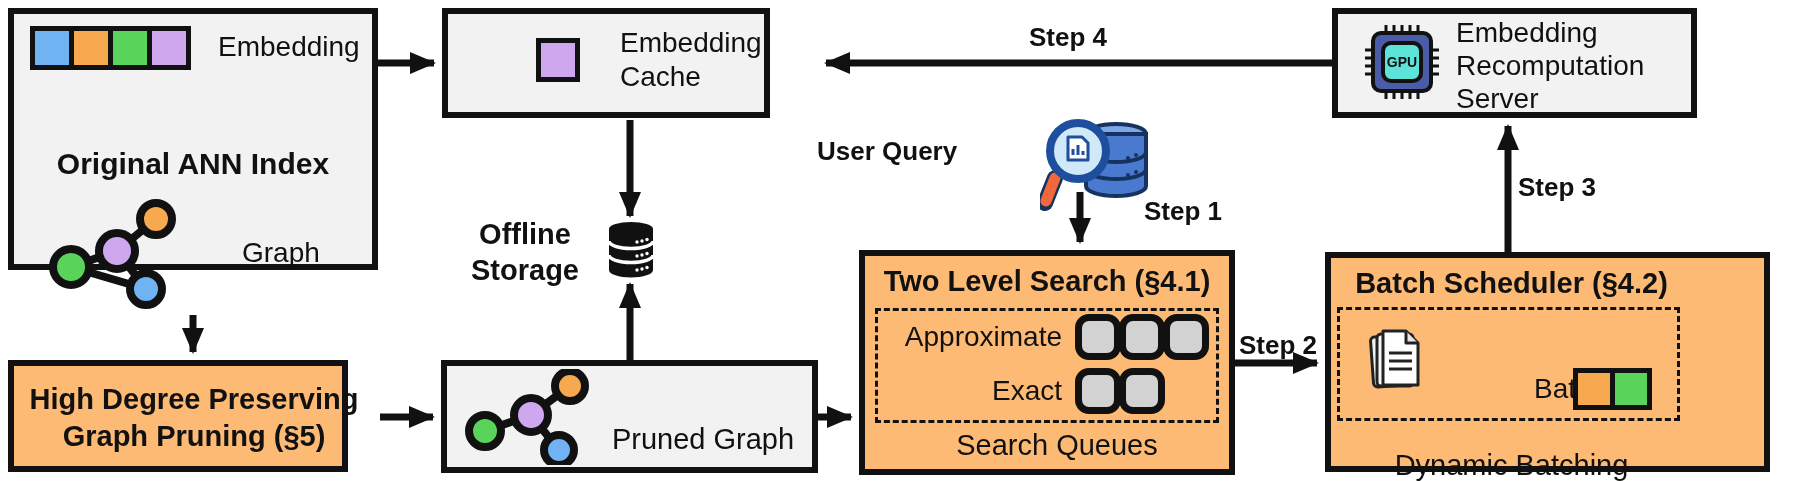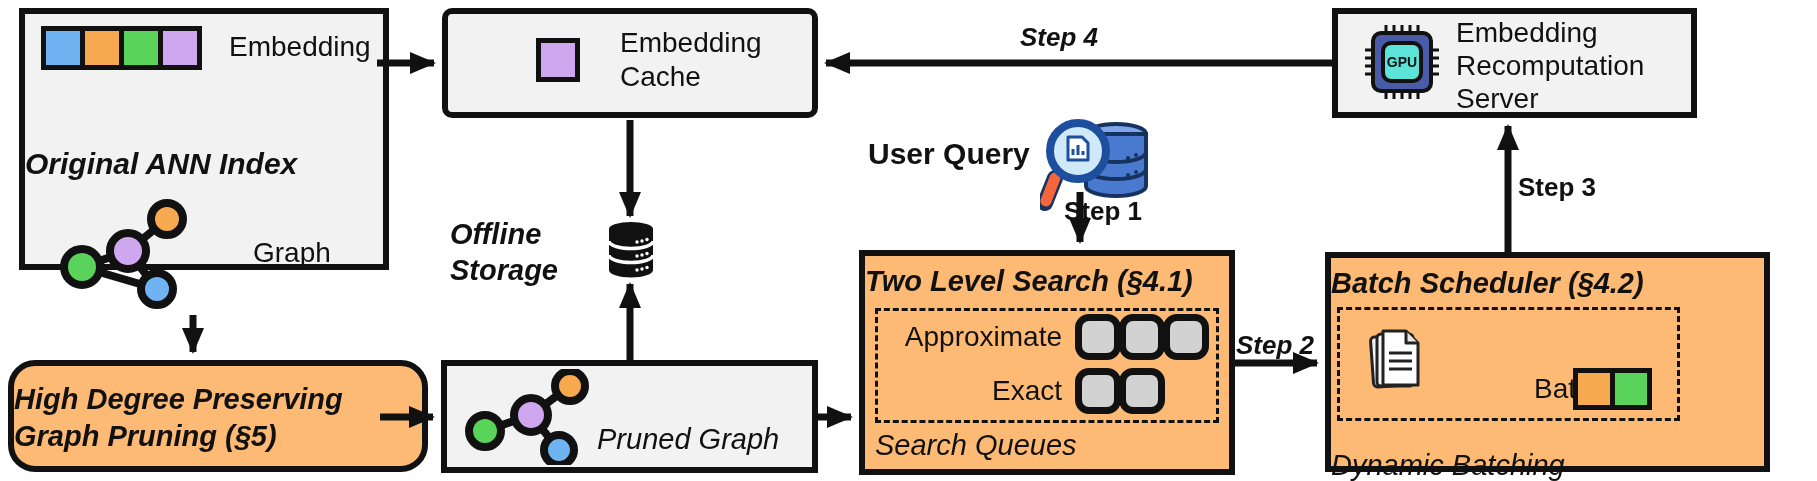--- a/index.html
+++ b/index.html
@@ -2,21 +2,21 @@
 <html><head>
 <meta charset="utf-8">
 <style>
   html,body{margin:0;padding:0;background:#fff;}
   .stage{position:relative;width:1817px;height:481px;background:#ffffff;overflow:hidden;
          font-family:"Liberation Sans","DejaVu Sans",sans-serif;color:#111;}
   .box{position:absolute;background:#f2f2f2;border:6px solid #111;box-sizing:border-box;}
   .box.dark{background:#fdba74;}
   .lbl{position:absolute;font-size:28px;line-height:1.22;white-space:pre-line;}
   .bold{font-weight:bold;}
-  .ctr{font-style:italic;}
+  .ctr{text-align:center;}
   .rowflex{display:flex;align-items:center;}
   .emb-sq{width:34px;height:34px;border:5px solid #111;margin-right:-5px;flex:none;}
   .cache-sq-wrap{position:absolute;display:flex;}
   .queue-sq{width:32px;height:32px;border:7px solid #111;border-radius:14px;background:#d2d2d2;margin-right:-2px;flex:none;}
   .batch-sq{width:32px;height:32px;border:5px solid #111;margin-right:-5px;flex:none;}
   .dashed{position:absolute;border:3px dashed #111;box-sizing:border-box;}
   .q-row{position:absolute;left:0;width:100%;height:46px;}
   .q-label{position:absolute;top:7px;font-size:28px;}
   .q-squares{position:absolute;top:0;display:flex;}
   .arrows{position:absolute;left:0;top:0;pointer-events:none;z-index:5;}
@@ -39,26 +39,26 @@
     <line x1="630" y1="120" x2="630" y2="216" stroke="#111" stroke-width="7" marker-end="url(#ah)"></line>
     <line x1="630" y1="360" x2="630" y2="284" stroke="#111" stroke-width="7" marker-end="url(#ah)"></line>
     <line x1="193" y1="315" x2="193" y2="352" stroke="#111" stroke-width="7" marker-end="url(#ah)"></line>
     <line x1="380" y1="417" x2="433" y2="417" stroke="#111" stroke-width="7" marker-end="url(#ah)"></line>
     <line x1="818" y1="417" x2="851" y2="417" stroke="#111" stroke-width="7" marker-end="url(#ah)"></line>
     <line x1="1080" y1="192" x2="1080" y2="242" stroke="#111" stroke-width="7" marker-end="url(#ah)"></line>
     <line x1="1235" y1="363" x2="1317" y2="363" stroke="#111" stroke-width="7" marker-end="url(#ah)"></line>
     <line x1="1508" y1="252" x2="1508" y2="126" stroke="#111" stroke-width="7" marker-end="url(#ah)"></line>
   </svg>
 
-  <div class="step" style="left:1064px;top:196px;">Step 1</div>
+  <div class="step" style="left:1144px;top:196px;">Step 1</div>
   <div class="step ctr" style="left:1236px;top:330px;width:84px;">Step 2</div>
   <div class="step" style="left:1518px;top:172px;">Step 3</div>
   <div class="step ctr" style="left:1020px;top:22px;width:96px;">Step 4</div>
 
-  <div class="box" style="left:8px;top:8px;width:370px;height:262px;margin-left:11px;">
+  <div class="box" style="left:8px;top:8px;width:370px;height:262px;">
     <div class="rowflex" style="position:absolute;left:16px;top:12px;">
         <div class="emb-sq" style="background: rgb(111, 179, 242);"></div>
         <div class="emb-sq" style="background: rgb(246, 169, 78);"></div>
         <div class="emb-sq" style="background: rgb(89, 211, 89);"></div>
         <div class="emb-sq" style="background: rgb(207, 167, 238);"></div>
       </div>
     <div class="lbl" style="left:204px;top:16px;">Embedding</div>
     <div class="lbl bold ctr" style="left:0;top:132px;width:358px;font-size:30px;">Original ANN Index</div>
     <svg style="position:absolute;left:30px;top:180px;" width="135" height="115" viewBox="0 0 135 115">
       <g stroke="#111" stroke-width="8">
@@ -68,21 +68,21 @@
         <line x1="27" y1="73" x2="102" y2="95"></line>
         <circle cx="112" cy="25" r="16" fill="#f6a94e"></circle>
         <circle cx="73" cy="57" r="18" fill="#cfa7ee"></circle>
         <circle cx="27" cy="73" r="18" fill="#59d359"></circle>
         <circle cx="102" cy="95" r="16" fill="#6fb3f2"></circle>
       </g>
     </svg>
     <div class="lbl" style="left:228px;top:222px;">Graph</div>
   </div>
 
-  <div class="box" style="left:442px;top:8px;width:376px;height:110px;border-radius:10px;">
+  <div class="box" style="left:442px;top:8px;width:328px;height:110px;">
     <div class="cache-sq-wrap" style="left:88px;top:24px;">
         <div class="emb-sq" style="background: rgb(207, 167, 238);"></div>
       </div>
     <div class="lbl" style="left:172px;top:12px;width:180px;">Embedding Cache</div>
   </div>
 
   <div class="box" style="left:1332px;top:8px;width:365px;height:110px;">
     <svg style="position:absolute;left:24px;top:8px;" width="80" height="80" viewBox="0 0 80 80">
       <g stroke="#111" stroke-width="3">
         <line x1="24" y1="3" x2="24" y2="11"></line>
@@ -123,21 +123,21 @@
         <circle cx="41" cy="18.5" r="1.7"></circle>
       <circle cx="31" cy="35" r="1.7"></circle>
         <circle cx="36" cy="34" r="1.7"></circle>
         <circle cx="41" cy="32.5" r="1.7"></circle>
       <circle cx="31" cy="49" r="1.7"></circle>
         <circle cx="36" cy="48" r="1.7"></circle>
         <circle cx="41" cy="46.5" r="1.7"></circle>
     </g>
   </svg>
 
-  <div class="lbl bold" style="left:868px;top:136px;font-size:30px;">User Query</div>
+  <div class="lbl bold" style="left:817px;top:136px;font-size:26px;">User Query</div>
   <svg style="position:absolute;left:1040px;top:106px;" width="114" height="110" viewBox="0 0 114 110">
     <ellipse cx="76" cy="28" rx="30" ry="10" fill="#7fa6e8" stroke="#16335f" stroke-width="4"></ellipse>
     <path d="M46 28 V80 a30 10 0 0 0 60 0 V28 Z" fill="#4a7ad0" stroke="#16335f" stroke-width="4"></path>
     <path d="M46 46 a30 10 0 0 0 60 0" fill="none" stroke="#16335f" stroke-width="4"></path>
     <path d="M46 63 a30 10 0 0 0 60 0" fill="none" stroke="#16335f" stroke-width="4"></path>
     <g fill="#16335f">
       <circle cx="88" cy="52" r="2"></circle>
         <circle cx="96" cy="49" r="2"></circle>
       <circle cx="88" cy="69" r="2"></circle>
         <circle cx="96" cy="66" r="2"></circle>
@@ -146,21 +146,21 @@
     <line x1="15" y1="72" x2="6" y2="95" stroke="#f2683c" stroke-width="11" stroke-linecap="round"></line>
     <circle cx="38" cy="45" r="28" fill="#cfe9f8" stroke="#1d4f9e" stroke-width="8"></circle>
     <path d="M28 31 h14 l6 6 v17 h-20 Z" fill="#fff" stroke="#1d4f9e" stroke-width="3" stroke-linejoin="round"></path>
     <g stroke="#1d4f9e" stroke-width="3">
       <line x1="33" y1="49" x2="33" y2="43"></line>
       <line x1="38" y1="49" x2="38" y2="39"></line>
       <line x1="43" y1="49" x2="43" y2="45"></line>
     </g>
   </svg>
 
-  <div class="box dark" style="left:8px;top:360px;width:420px;height:112px;border-radius:27px;">
+  <div class="box dark" style="left:8px;top:360px;width:340px;height:112px;">
     <div class="lbl bold ctr" style="left:0;top:15px;width:360px;font-size:29px;line-height:1.28;">High Degree Preserving Graph Pruning (§5)</div>
   </div>
 
   <div class="box" style="left:441px;top:360px;width:377px;height:113px;">
     <svg style="position:absolute;left:14px;top:3px;" width="135" height="96" viewBox="0 0 135 96">
       <g stroke="#111" stroke-width="8">
         <line x1="109" y1="17" x2="70" y2="46"></line>
         <line x1="70" y1="46" x2="24" y2="62"></line>
         <line x1="70" y1="46" x2="98" y2="81"></line>
         <circle cx="109" cy="17" r="15" fill="#f6a94e"></circle>

